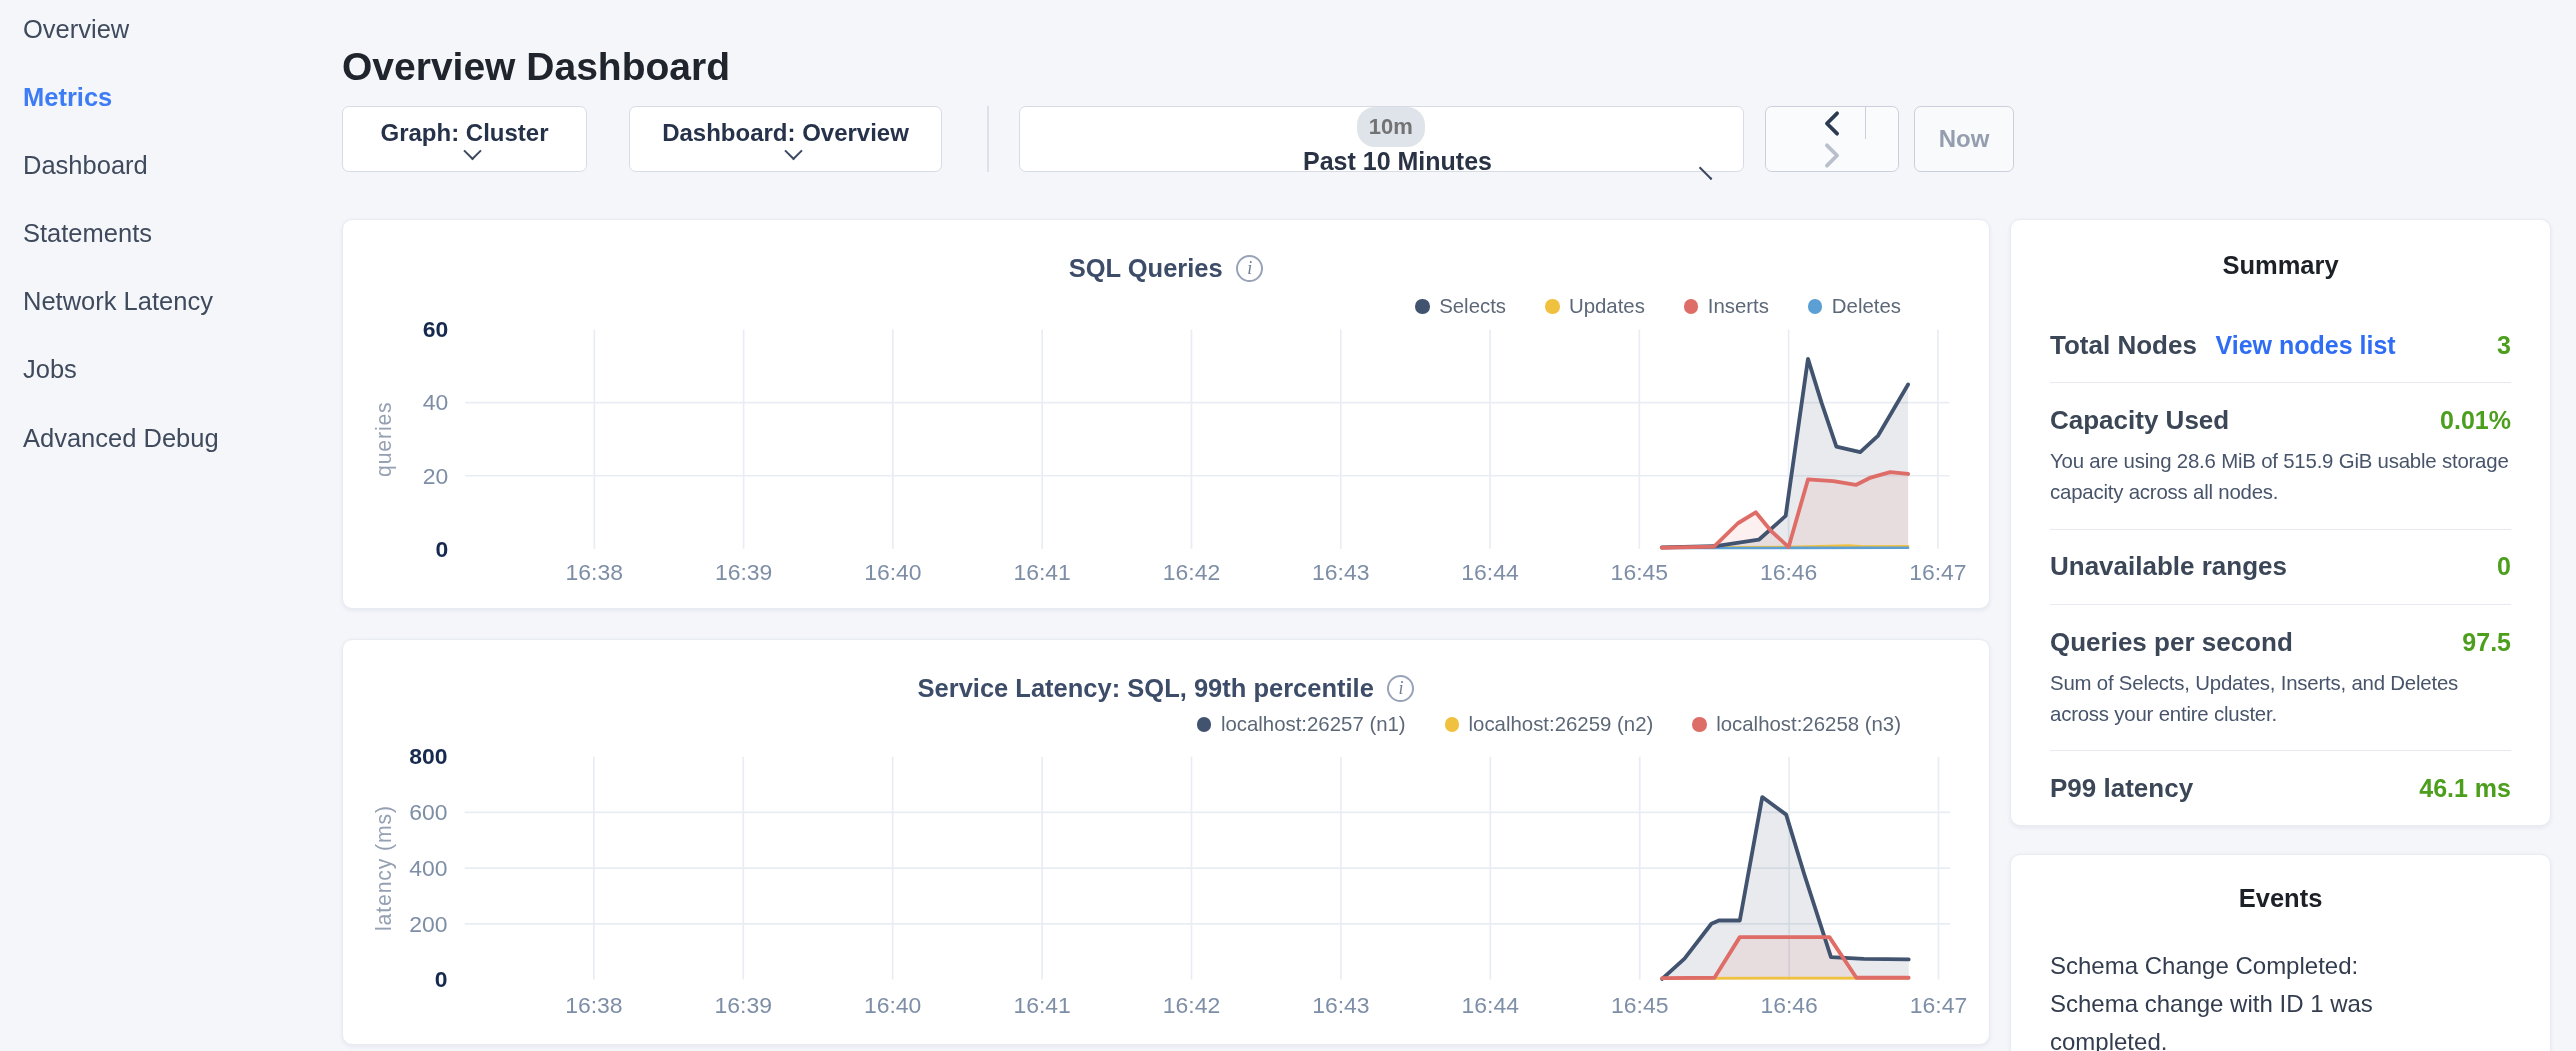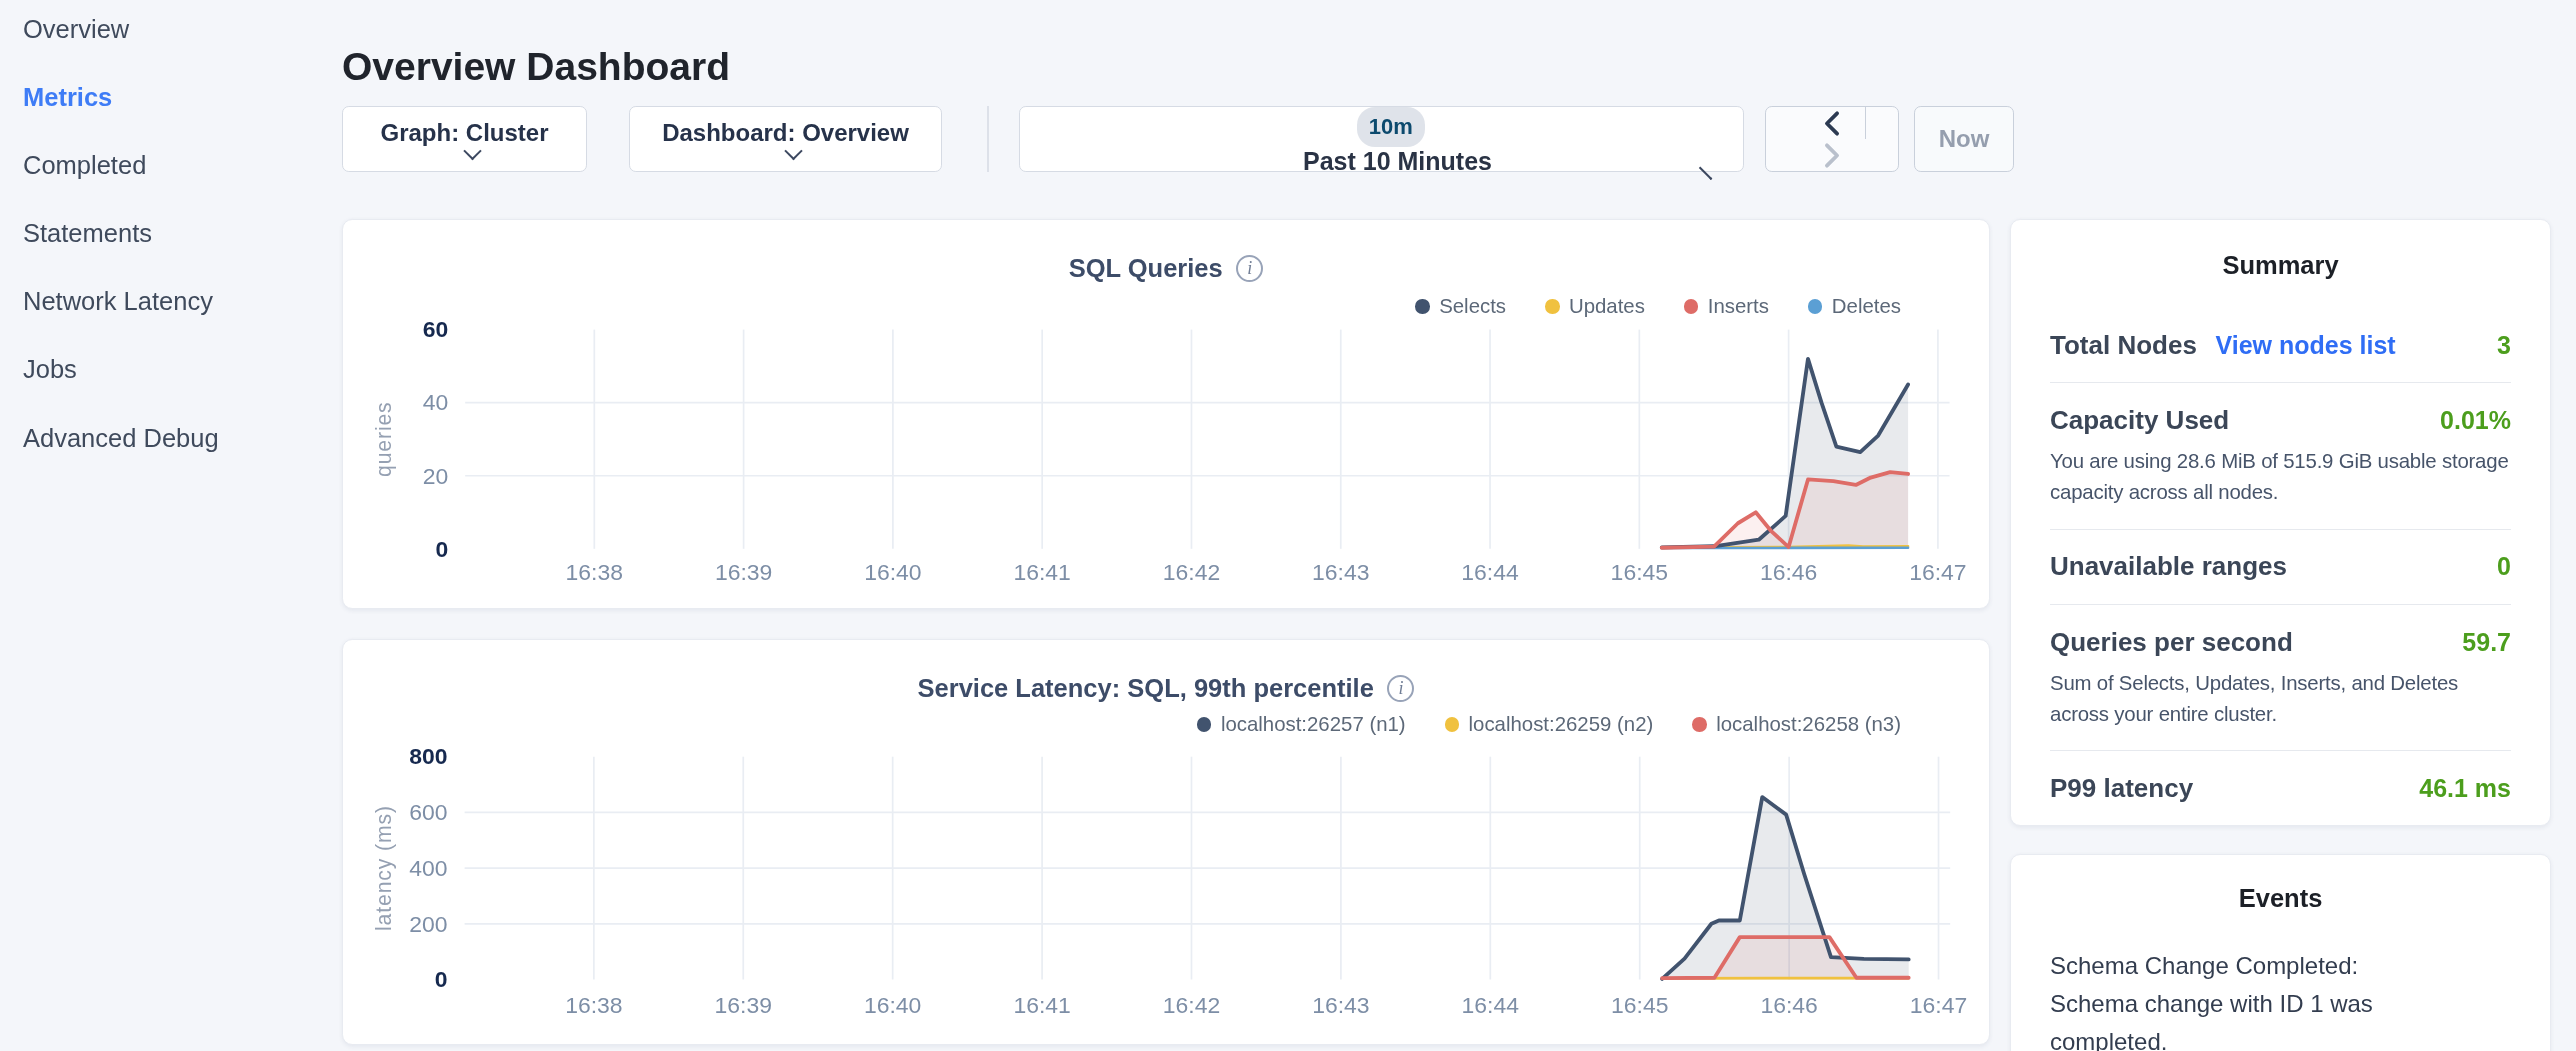--- a/index.html
+++ b/index.html
@@ -18,21 +18,21 @@
   
   .ctl{position:absolute;top:106px;height:66px;box-sizing:border-box;background:#fff;
        border:1.7px solid #d6dbe4;border-radius:6.8px;display:flex;align-items:center;justify-content:center;
        font-size:24px;font-weight:700;color:#26324a;cursor:pointer;flex-direction:column;}
   .dd-graph{left:342px;width:245px;}
   .dd-dash{left:629px;width:313px;}
   .chev-dn{display:inline-block;width:11px;height:11px;border-right:2.6px solid #3c4860;border-bottom:2.6px solid #3c4860;
            transform:rotate(45deg) translate(-1.7px,-1.7px);margin-left:15.3px;}
   .ctl-divider{position:absolute;left:987px;top:106px;width:1.7px;height:66px;background:#dde1e9;}
   .timebox{left:1019px;width:725px;justify-content:flex-start;}
-  .time-badge{margin-left:18.7px;background:#dfe3ea;border-radius:18px;padding:6.8px 12px;font-size:22px;font-weight:700;color:#0c4a6e;}
+  .time-badge{margin-left:18.7px;background:#dfe3ea;border-radius:18px;padding:6.8px 12px;font-size:22px;font-weight:700;color:#737373;}
   .time-label{margin-left:32px;font-size:25px;font-weight:700;color:#2a3345;}
   .time-chev{margin-left:auto;margin-right:29px;width:15.3px;height:15.3px;border-right:2.1px solid #3c4860;border-bottom:2.1px solid #3c4860;transform:rotate(45deg) translate(-2.6px,-2.6px);}
   .arrows{left:1765px;width:134px;background:#fafbfd;border:1.7px solid #c9d0db;padding:0;overflow:hidden;}
   .arrow-cell{width:50%;height:100%;display:flex;align-items:center;justify-content:center;cursor:pointer;}
   .arrow-cell.first{border-right:1.7px solid #c9d0db;}
   .now-btn{left:1914px;width:100px;background:#f8fafc;border:1.7px solid #c9d0db;color:#959eae;}
   
   .card{position:absolute;background:#fff;border:0.9px solid #e8ebf1;border-radius:10.2px;
         box-shadow:0 1.7px 4.3px rgba(44,59,93,0.07);box-sizing:border-box;}
   .card-sql{left:342px;top:219px;width:1648px;height:390px;}
@@ -66,21 +66,21 @@
   .e-title{margin-top:29px;text-align:center;font-size:25.5px;font-weight:700;color:#1c2027;}
   .e-body{padding:0 39px;}
   .e-msg{margin-top:34px;font-size:24px;line-height:38px;color:#333d4f;max-width:393px;cursor:pointer;}
 </style>
 </head>
 <body>
 
 <nav class="sidebar" id="sidebar">
     <div class="side-item" style="top: 15.3px;">Overview</div>
     <div class="side-item active" style="top: 83px;">Metrics</div>
-    <div class="side-item" style="top: 151px;">Completed</div>
+    <div class="side-item" style="top: 151px;">Dashboard</div>
     <div class="side-item" style="top: 219px;">Statements</div>
     <div class="side-item" style="top: 287px;">Network Latency</div>
     <div class="side-item" style="top: 355px;">Jobs</div>
     <div class="side-item" style="top: 424px;">Advanced Debug</div>
   </nav>
 
 <h1 class="page-title">Overview Dashboard</h1>
 
 <div class="ctl dd-graph">
   <span>Graph: Cluster</span>
@@ -249,21 +249,21 @@
       </div>
       <div class="s-caption">You are using 28.6 MiB of 515.9 GiB usable storage capacity across all nodes.</div>
       <div class="s-divider"></div>
       <div class="s-row">
         <span class="s-label">Unavailable ranges</span>
         <span class="s-value" style="color: rgb(76, 158, 29);">0</span>
       </div>
       <div class="s-divider"></div>
       <div class="s-row">
         <span class="s-label">Queries per second</span>
-        <span class="s-value" style="color: rgb(76, 158, 29);">59.7</span>
+        <span class="s-value" style="color: rgb(76, 158, 29);">97.5</span>
       </div>
       <div class="s-caption">Sum of Selects, Updates, Inserts, and Deletes across your entire cluster.</div>
       <div class="s-divider"></div>
       <div class="s-row">
         <span class="s-label">P99 latency</span>
         <span class="s-value" style="color: rgb(76, 158, 29);">46.1 ms</span>
       </div>
     </div>
 </aside>
 

